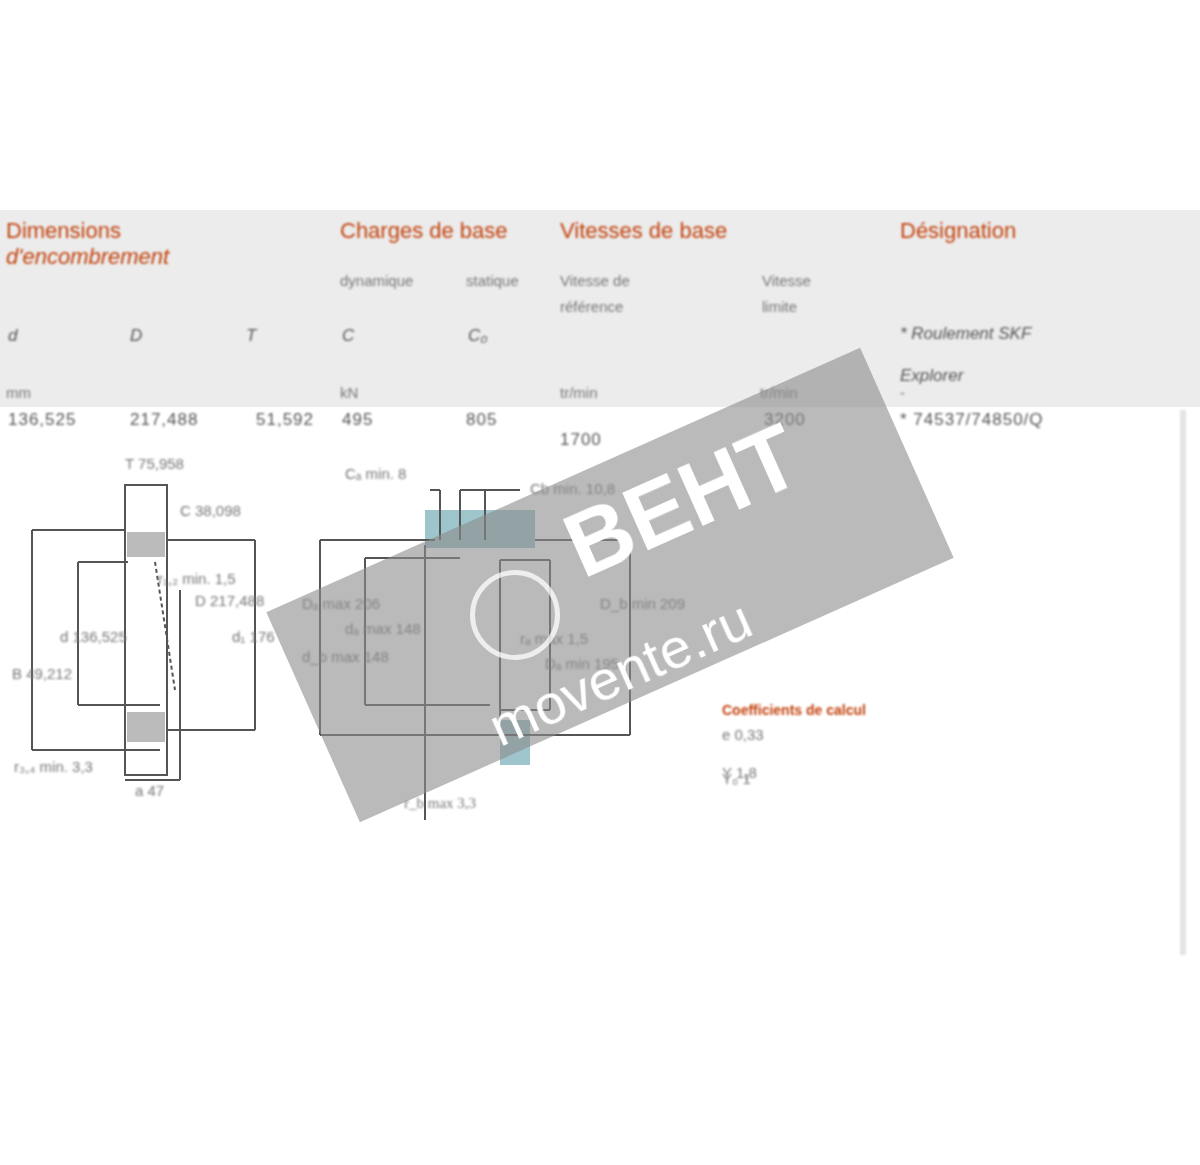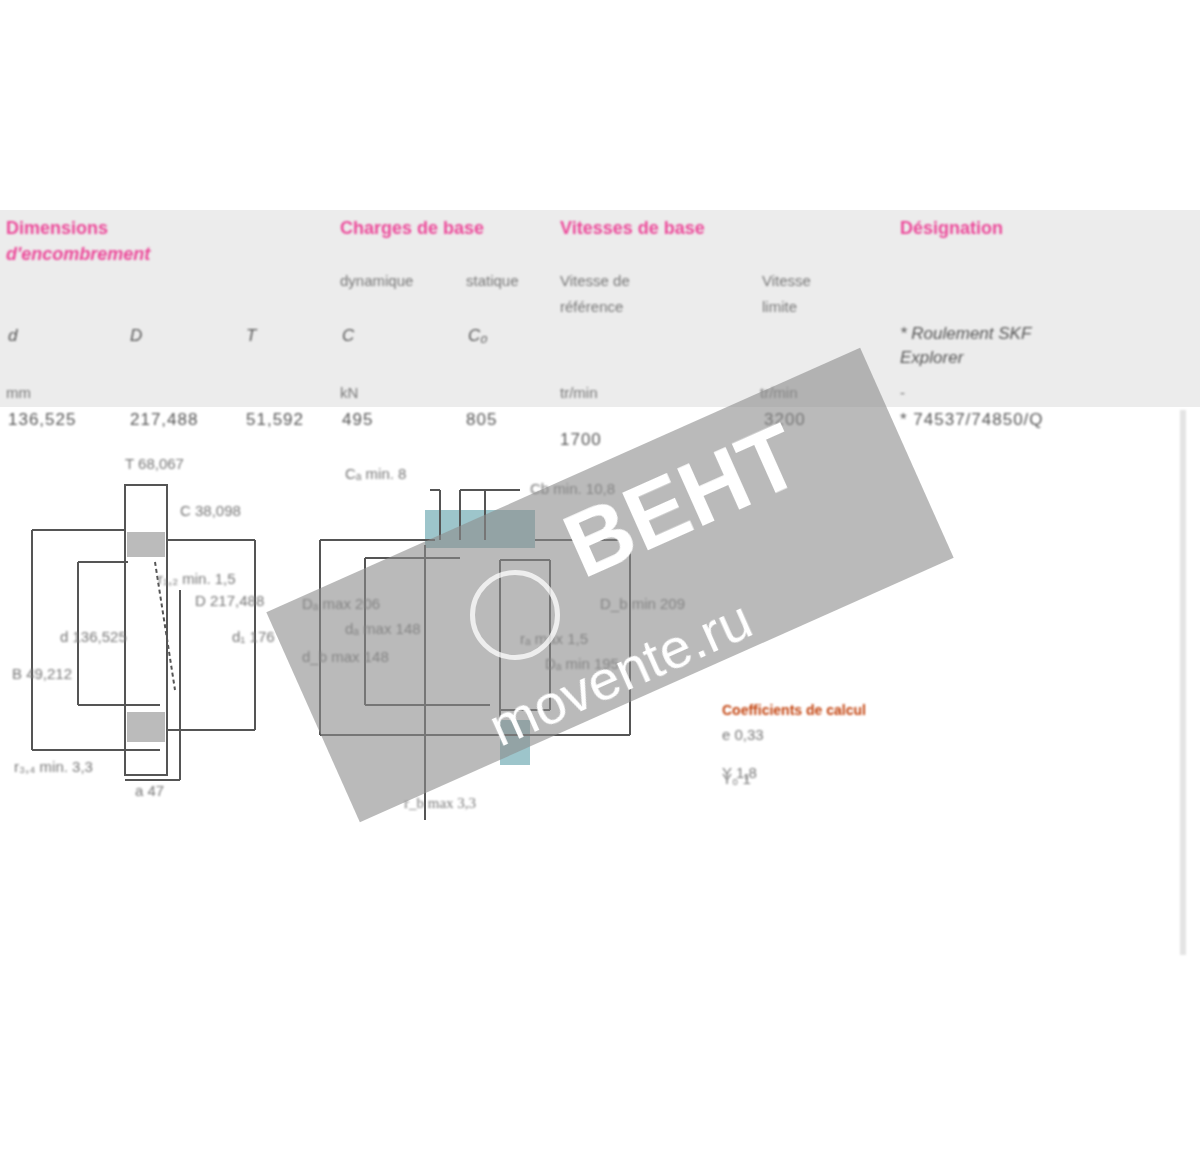--- a/index.html
+++ b/index.html
@@ -1,19 +1,19 @@
 <!DOCTYPE html>
 <html><head>
 <meta charset="utf-8">
 <style>
   html,body{margin:0;padding:0;background:#ffffff;}
   body{width:1200px;height:1165px;position:relative;overflow:hidden;font-family:"Liberation Sans",sans-serif;color:#6a6a6a;}
   .band{position:absolute;left:0;top:210px;width:1200px;height:197px;background:#ececec;}
   .t{position:absolute;white-space:nowrap;font-size:17px;filter:blur(0.9px);color:#555;}
-  .hd{font-size:18px;color:#ec4899;font-weight:bold;}
+  .hd{font-size:22px;color:#c2410c;}
   .it{font-style:italic;}
   .sm{font-size:15px;color:#777;}
   .row{color:#555;font-size:17px;letter-spacing:1px;}
   .rline{position:absolute;left:1180px;top:410px;width:6px;height:545px;background:#e4e4e4;filter:blur(1px);}
   .wmtext{position:absolute;color:#fff;font-weight:bold;filter:blur(0.4px);}
   svg{position:absolute;}
 </style>
 </head>
 <body>
 
@@ -25,37 +25,37 @@
 <div class="t hd" style="left:560px;top:218px;">Vitesses de base</div>
 <div class="t hd" style="left:900px;top:218px;">Désignation</div>
 
 <div class="t sm" style="left:340px;top:272px;">dynamique</div>
 <div class="t sm" style="left:466px;top:272px;">statique</div>
 <div class="t sm" style="left:560px;top:272px;">Vitesse de</div>
 <div class="t sm" style="left:560px;top:298px;">référence</div>
 <div class="t sm" style="left:762px;top:272px;">Vitesse</div>
 <div class="t sm" style="left:762px;top:298px;">limite</div>
 <div class="t it" style="left:900px;top:324px;">* Roulement SKF</div>
-<div class="t it" style="left:900px;top:348px;">Explorer</div>
+<div class="t it" style="left:900px;top:366px;">Explorer</div>
 
 <div class="t it" style="left:8px;top:326px;">d</div>
 <div class="t it" style="left:130px;top:326px;">D</div>
 <div class="t it" style="left:246px;top:326px;">T</div>
 <div class="t it" style="left:342px;top:326px;">C</div>
 <div class="t it" style="left:468px;top:326px;">C₀</div>
 
 <div class="t sm" style="left:6px;top:384px;">mm</div>
 <div class="t sm" style="left:340px;top:384px;">kN</div>
 <div class="t sm" style="left:560px;top:384px;">tr/min</div>
 <div class="t sm" style="left:760px;top:384px;">tr/min</div>
 <div class="t sm" style="left:900px;top:384px;">-</div>
 
 <div class="t row" style="left:8px;top:410px;">136,525</div>
 <div class="t row" style="left:130px;top:410px;">217,488</div>
-<div class="t row" style="left:246px;top:410px;">51,592</div>
+<div class="t row" style="left:256px;top:410px;">51,592</div>
 <div class="t row" style="left:342px;top:410px;">495</div>
 <div class="t row" style="left:466px;top:410px;">805</div>
 <div class="t row" style="left:560px;top:410px;margin-top:20px;">1700</div>
 <div class="t row" style="left:764px;top:410px;">3200</div>
 <div class="t row" style="left:900px;top:410px;">* 74537/74850/Q</div>
 
 <div class="rline"></div>
 
 <svg style="left:20px;top:450px;filter:blur(0.6px);" width="260" height="360" viewBox="0 0 260 360">
   <g stroke="#555" stroke-width="2" fill="none">
@@ -69,21 +69,21 @@
     <line x1="147" y1="90" x2="235" y2="90"></line>
     <line x1="235" y1="90" x2="235" y2="280"></line>
     <line x1="147" y1="280" x2="235" y2="280"></line>
     <line x1="135" y1="112" x2="155" y2="240" stroke-dasharray="4 3"></line>
     <line x1="160" y1="140" x2="160" y2="330"></line>
     <line x1="105" y1="330" x2="160" y2="330"></line>
   </g>
   <rect x="107" y="82" width="38" height="25" fill="#bbb"></rect>
   <rect x="107" y="262" width="38" height="30" fill="#bbb"></rect>
 </svg>
-<div class="t sm" style="left:125px;top:455px;">T 68,067</div>
+<div class="t sm" style="left:125px;top:455px;">T 75,958</div>
 <div class="t sm" style="left:180px;top:502px;">C 38,098</div>
 <div class="t sm" style="left:158px;top:570px;">r₁,₂ min. 1,5</div>
 <div class="t sm" style="left:195px;top:592px;">D 217,488</div>
 <div class="t sm" style="left:60px;top:628px;">d 136,525</div>
 <div class="t sm" style="left:232px;top:628px;">d₁ 176</div>
 <div class="t sm" style="left:12px;top:665px;">B 49,212</div>
 <div class="t sm" style="left:14px;top:758px;">r₃,₄ min. 3,3</div>
 <div class="t sm" style="left:135px;top:782px;">a 47</div>
 
 <svg style="left:310px;top:470px;filter:blur(0.6px);" width="330" height="370" viewBox="0 0 330 370">

